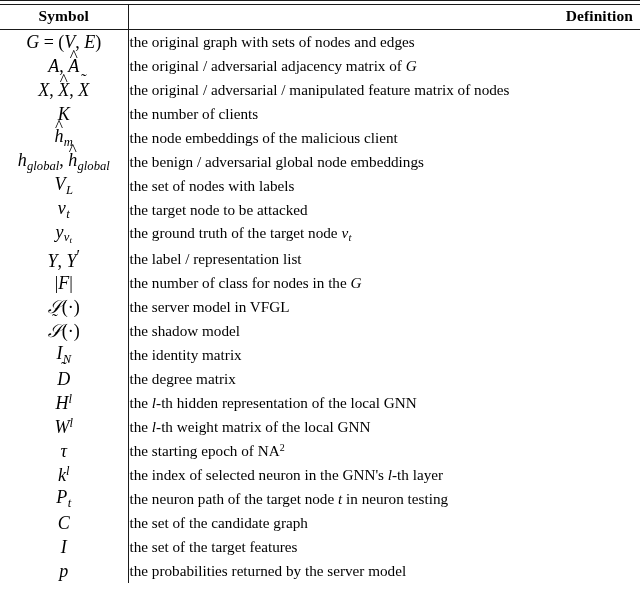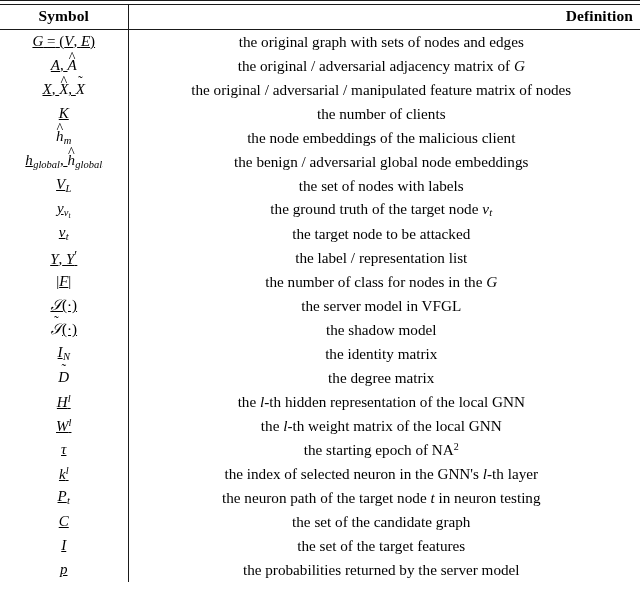--- a/index.html
+++ b/index.html
@@ -56,29 +56,28 @@
     text-align: right;
     padding-right: 7px;
     padding-left: 30px;
   }
 
   
   .sym-cell {
     width: 128px;
     text-align: center;
     border-right: 1.3px solid #1a1a1a;
-    font-size: 15px;
+    font-size: 18px;
     line-height: 1.0;
     height: 22px;
     vertical-align: middle;
     white-space: nowrap;
-    text-decoration: underline;
   }
   .def-cell {
-    text-align: center;
+    text-align: left;
     padding-right: 7px;
     font-size: 15.2px;
     line-height: 1.0;
     height: 22px;
     vertical-align: middle;
     white-space: nowrap;
   }
 
   
   .mi {
@@ -184,30 +183,30 @@
     <td class="sym-cell"><span class="mi">h</span><span class="msub">global</span><span class="cmma">,</span> <span class="mhat mi">h<span class="acc">^</span></span><span class="msub">global</span></td>
     <td class="def-cell">the benign / adversarial global node embeddings</td>
   </tr>
 
   <tr>
     <td class="sym-cell"><span class="mi">V</span><span class="msub">L</span></td>
     <td class="def-cell">the set of nodes with labels</td>
   </tr>
 
   <tr>
+    <td class="sym-cell"><span class="mi">v</span><span class="msub">t</span></td>
+    <td class="def-cell">the target node to be attacked</td>
+  </tr>
+
+  <tr>
     <td class="sym-cell"><span class="mi">y</span><span class="msub">v<span style="font-size:0.72em;vertical-align:-0.25em;">t</span></span></td>
     <td class="def-cell">the ground truth of the target node <span class="mi">v</span><span class="msub">t</span></td>
   </tr>
 
   <tr>
-    <td class="sym-cell"><span class="mi">v</span><span class="msub">t</span></td>
-    <td class="def-cell">the target node to be attacked</td>
-  </tr>
-
-  <tr>
     <td class="sym-cell"><span class="mi">Y</span><span class="cmma">,</span> <span class="mi">Y</span><span class="prime">′</span></td>
     <td class="def-cell">the label / representation list</td>
   </tr>
 
   <tr>
     <td class="sym-cell"><span class="mup">|</span><span class="mi">F</span><span class="mup">|</span></td>
     <td class="def-cell">the number of class for nodes in the <span class="mi">G</span></td>
   </tr>
 
   <tr>

